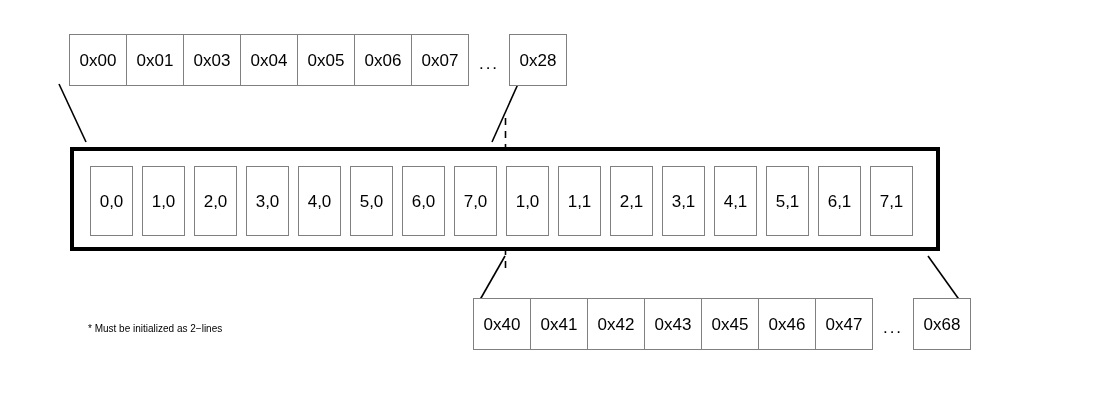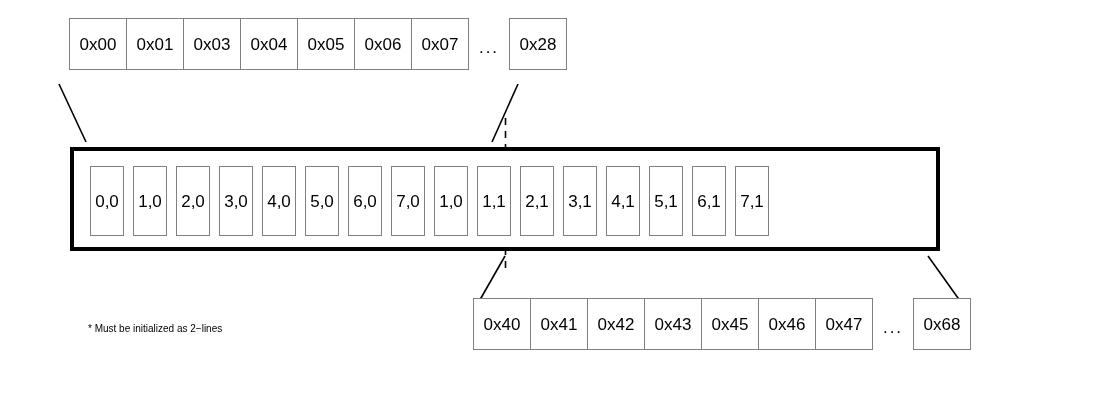--- a/index.html
+++ b/index.html
@@ -78,21 +78,21 @@
     background: #ffffff;
   }
   #cacheline-cells {
     position: absolute;
     left: 16px;
     top: 15px;
     display: flex;
     gap: 9px;
   }
   .word-cell {
-    width: 34px;
+    width: 43px;
     height: 70px;
     box-sizing: border-box;
     border: 1.5px solid #808080;
     background: #ffffff;
     display: flex;
     align-items: center;
     justify-content: center;
     font-size: 17px;
     line-height: 1;
   }
@@ -118,21 +118,21 @@
 
     <line x1="518" y1="84" x2="492" y2="142" stroke="#000000" stroke-width="1.6"></line>
 
     <line x1="505" y1="256" x2="477" y2="305" stroke="#000000" stroke-width="1.6"></line>
 
     <line x1="928" y1="256" x2="963" y2="305" stroke="#000000" stroke-width="1.6"></line>
 
     <line x1="505.5" y1="118" x2="505.5" y2="271" stroke="#000000" stroke-width="1.6" stroke-dasharray="7 6"></line>
   </svg>
 
-  <div class="addr-strip" id="top-strip" style="left:59px; top:18px;padding-left:10px;">
+  <div class="addr-strip" id="top-strip" style="left:59px; top:34px;padding-left:10px;">
     <div class="addr-cell">0x00</div>
     <div class="addr-cell">0x01</div>
     <div class="addr-cell">0x03</div>
     <div class="addr-cell">0x04</div>
     <div class="addr-cell">0x05</div>
     <div class="addr-cell">0x06</div>
     <div class="addr-cell">0x07</div>
     <div class="addr-ellipsis">...</div>
     <div class="addr-cell detached">0x28</div>
   </div>

